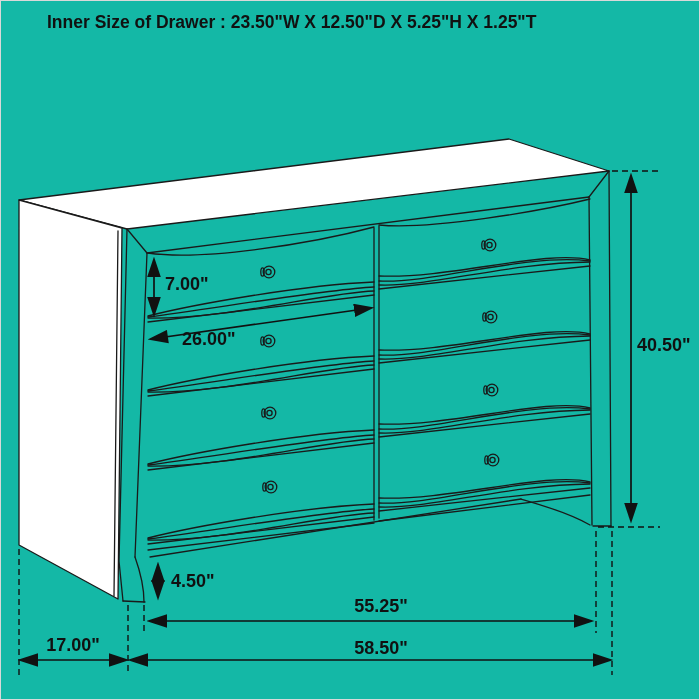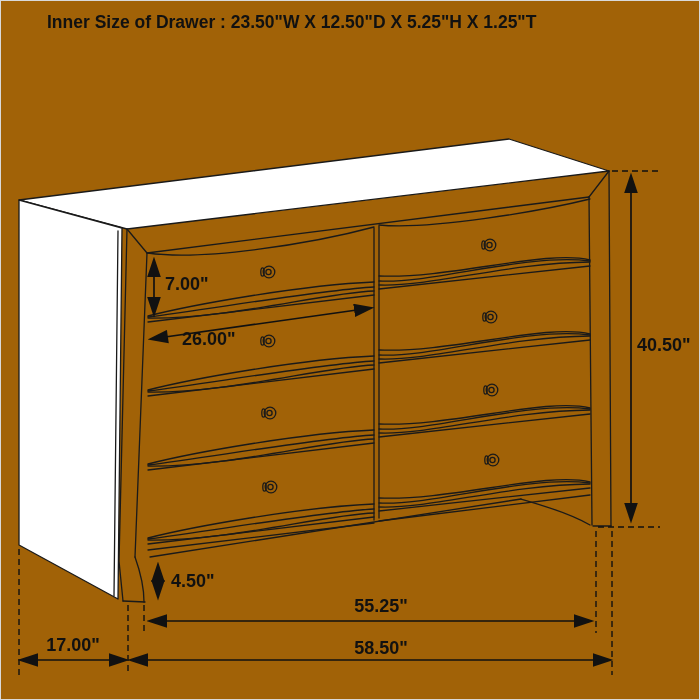--- a/index.html
+++ b/index.html
@@ -1,17 +1,17 @@
 <!DOCTYPE html>
 <html><head>
 <meta charset="utf-8">
 <style>
   html,body{margin:0;padding:0;background:#fff;}
   .canvas{
-    position:relative;width:700px;height:700px;background:#a16207;
+    position:relative;width:700px;height:700px;background:#14b8a6;
     border:1px solid #d9d9d9;box-sizing:border-box;
     font-family:"Liberation Sans",sans-serif;overflow:hidden;
   }
   svg{position:absolute;left:0;top:0;}
   .ln{fill:none;stroke:#1a1a1a;stroke-width:1.3;stroke-linecap:round;stroke-linejoin:round;}
   .face{fill:#ffffff;stroke:#1a1a1a;stroke-width:1.3;stroke-linejoin:round;}
   .dim{fill:none;stroke:#111111;stroke-width:1.7;}
   .ext{fill:none;stroke:#111111;stroke-width:1.4;stroke-dasharray:6 4;}
   .dim-label{font-family:"Liberation Sans",sans-serif;font-weight:bold;font-size:18px;fill:#111;}
   .dim-label.mid{text-anchor:middle;}

